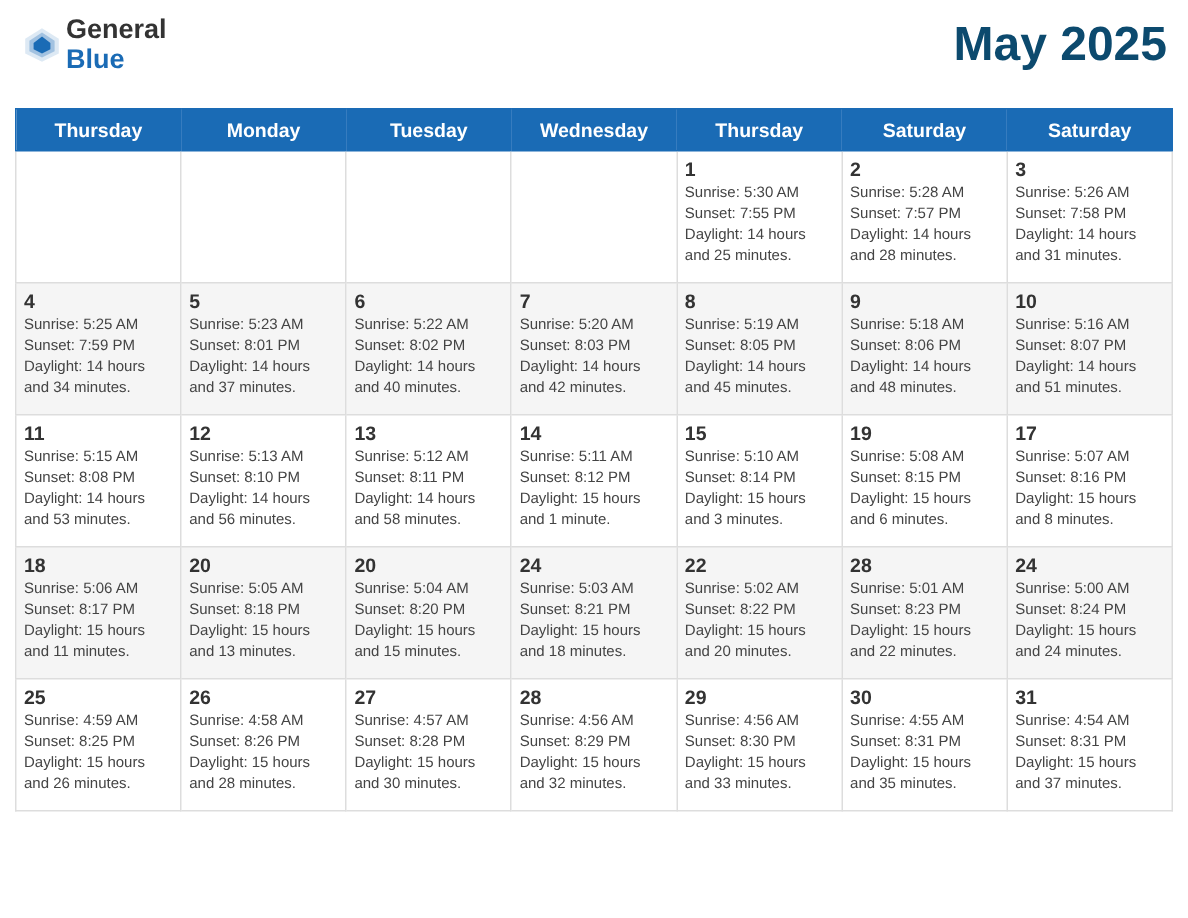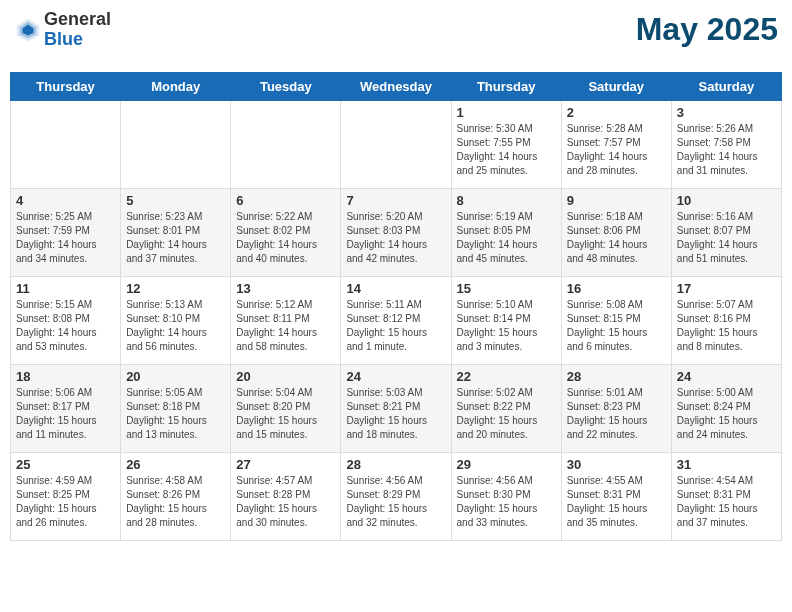--- a/index.html
+++ b/index.html
@@ -195,21 +195,21 @@
         </td>
         <td>
           <span class="day-number">14</span>
           <div class="day-info">Sunrise: 5:11 AM<br>Sunset: 8:12 PM<br>Daylight: 15 hours and 1 minute.</div>
         </td>
         <td>
           <span class="day-number">15</span>
           <div class="day-info">Sunrise: 5:10 AM<br>Sunset: 8:14 PM<br>Daylight: 15 hours and 3 minutes.</div>
         </td>
         <td>
-          <span class="day-number">16</span>
+          <span class="day-number">19</span>
           <div class="day-info">Sunrise: 5:08 AM<br>Sunset: 8:15 PM<br>Daylight: 15 hours and 6 minutes.</div>
         </td>
         <td>
           <span class="day-number">17</span>
           <div class="day-info">Sunrise: 5:07 AM<br>Sunset: 8:16 PM<br>Daylight: 15 hours and 8 minutes.</div>
         </td>
       </tr>
       <tr class="row-even">
         <td>
           <span class="day-number">18</span>

